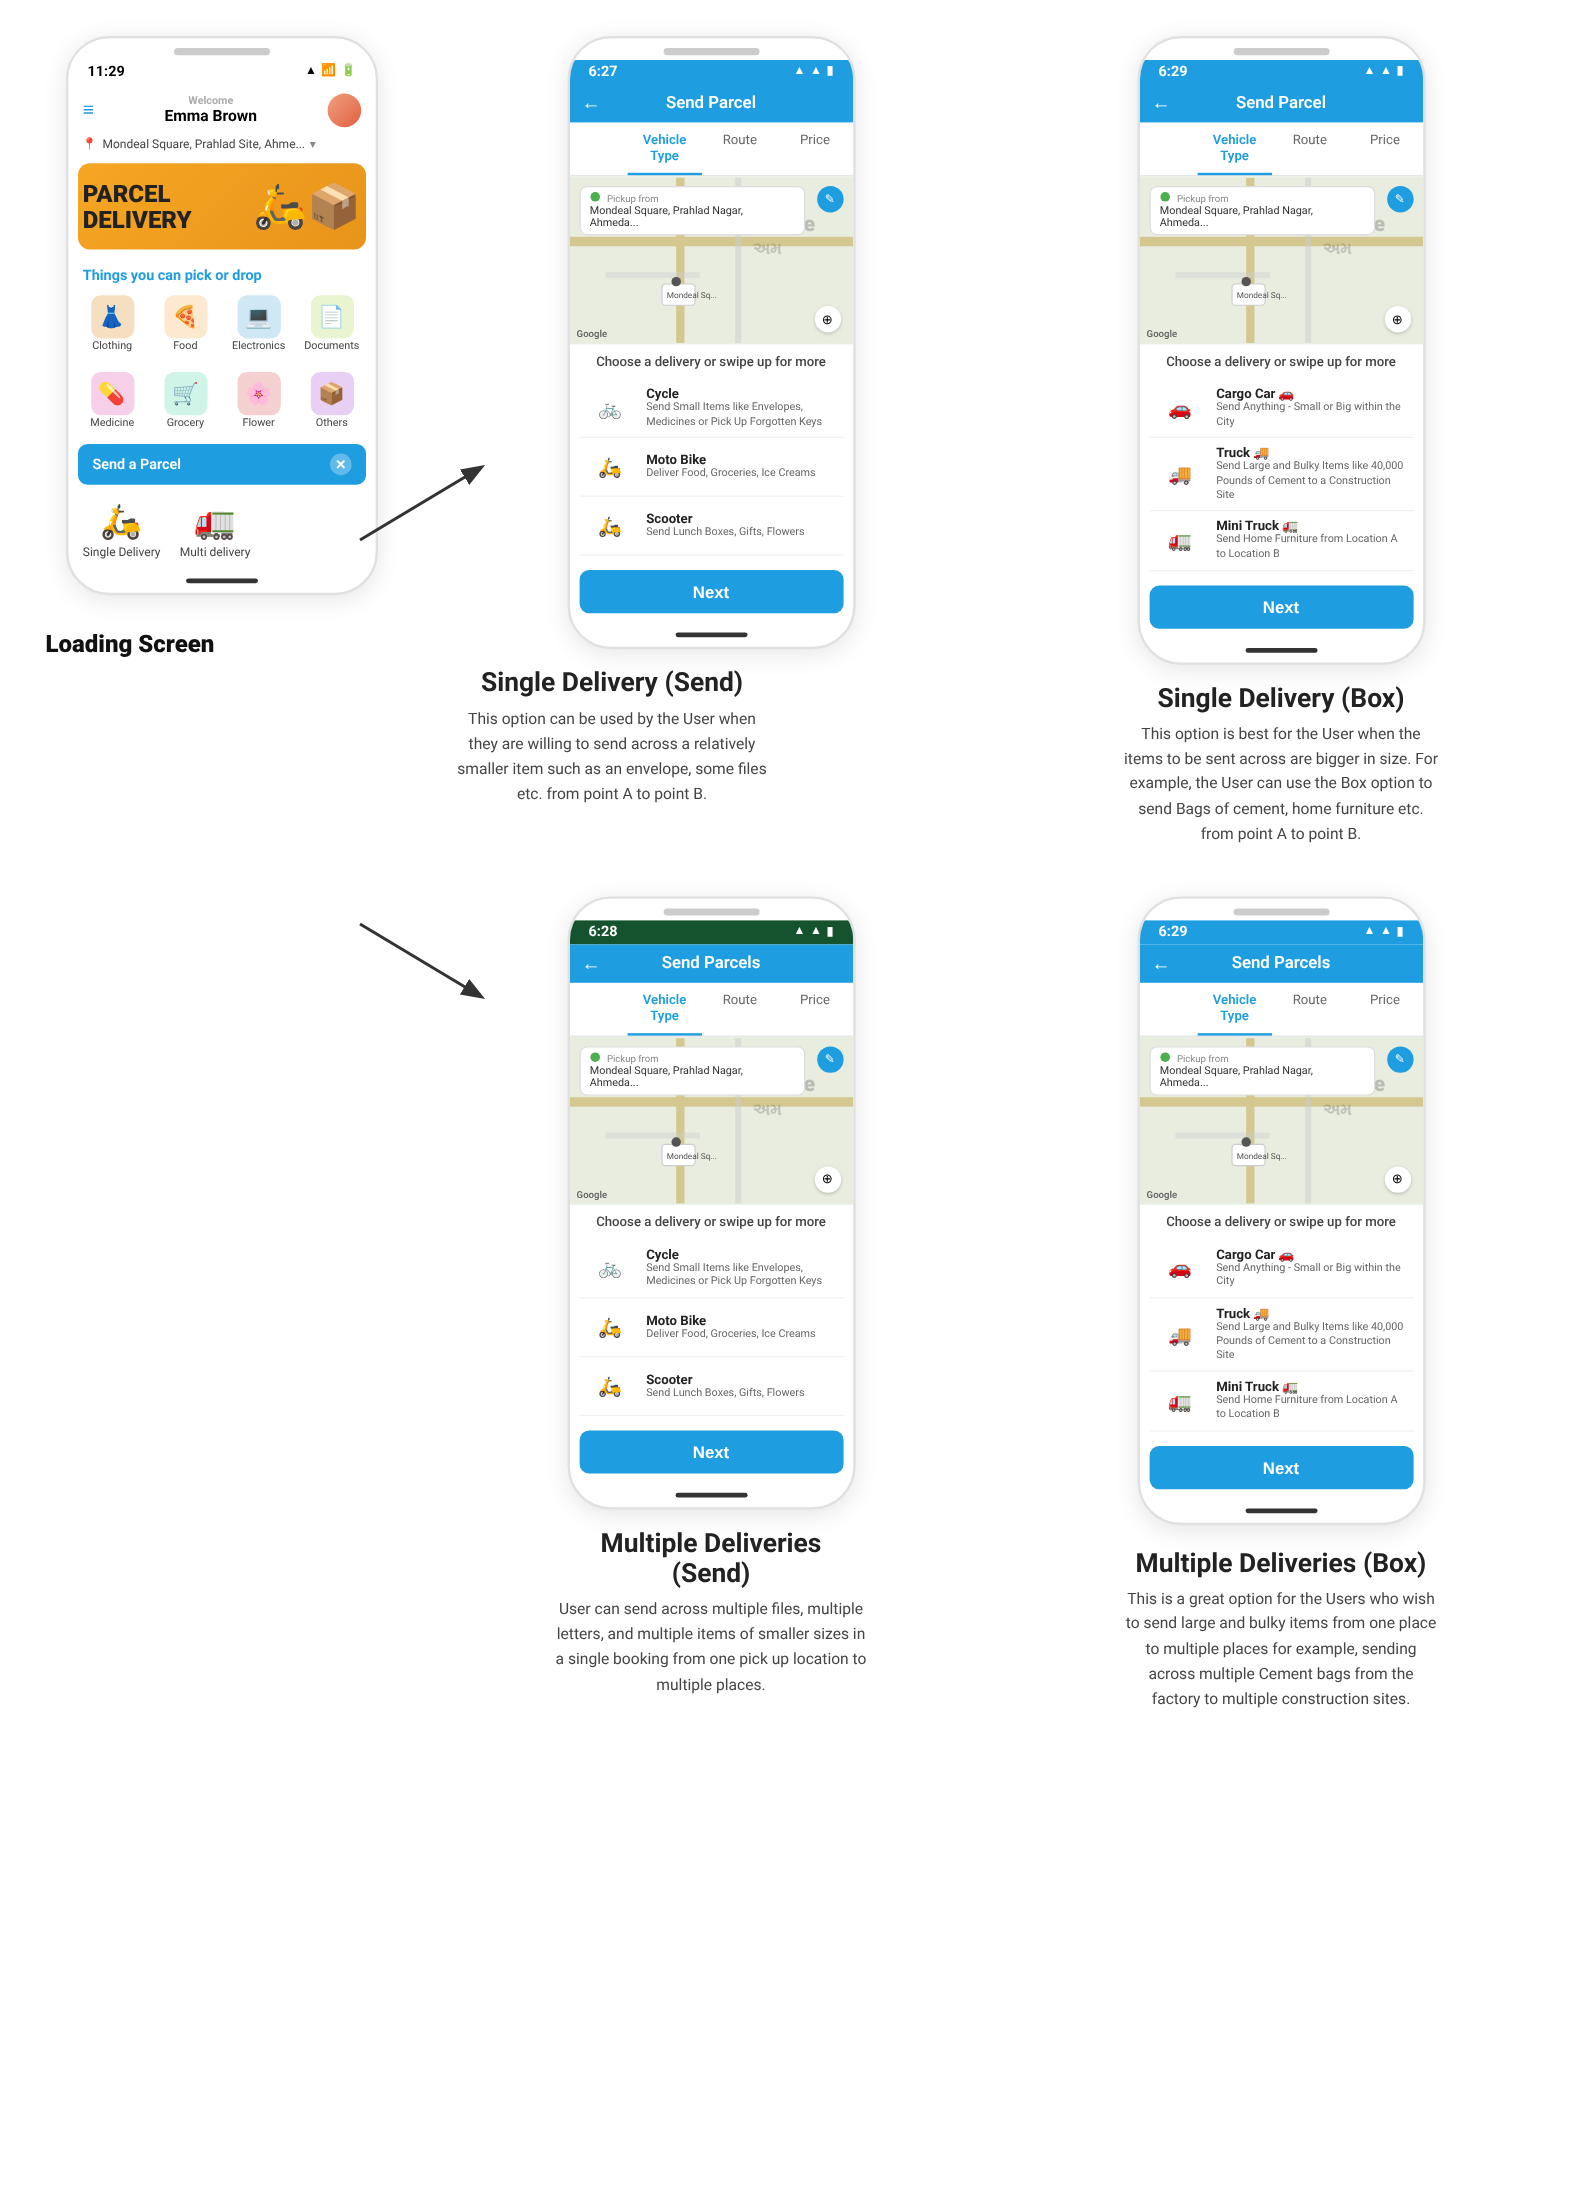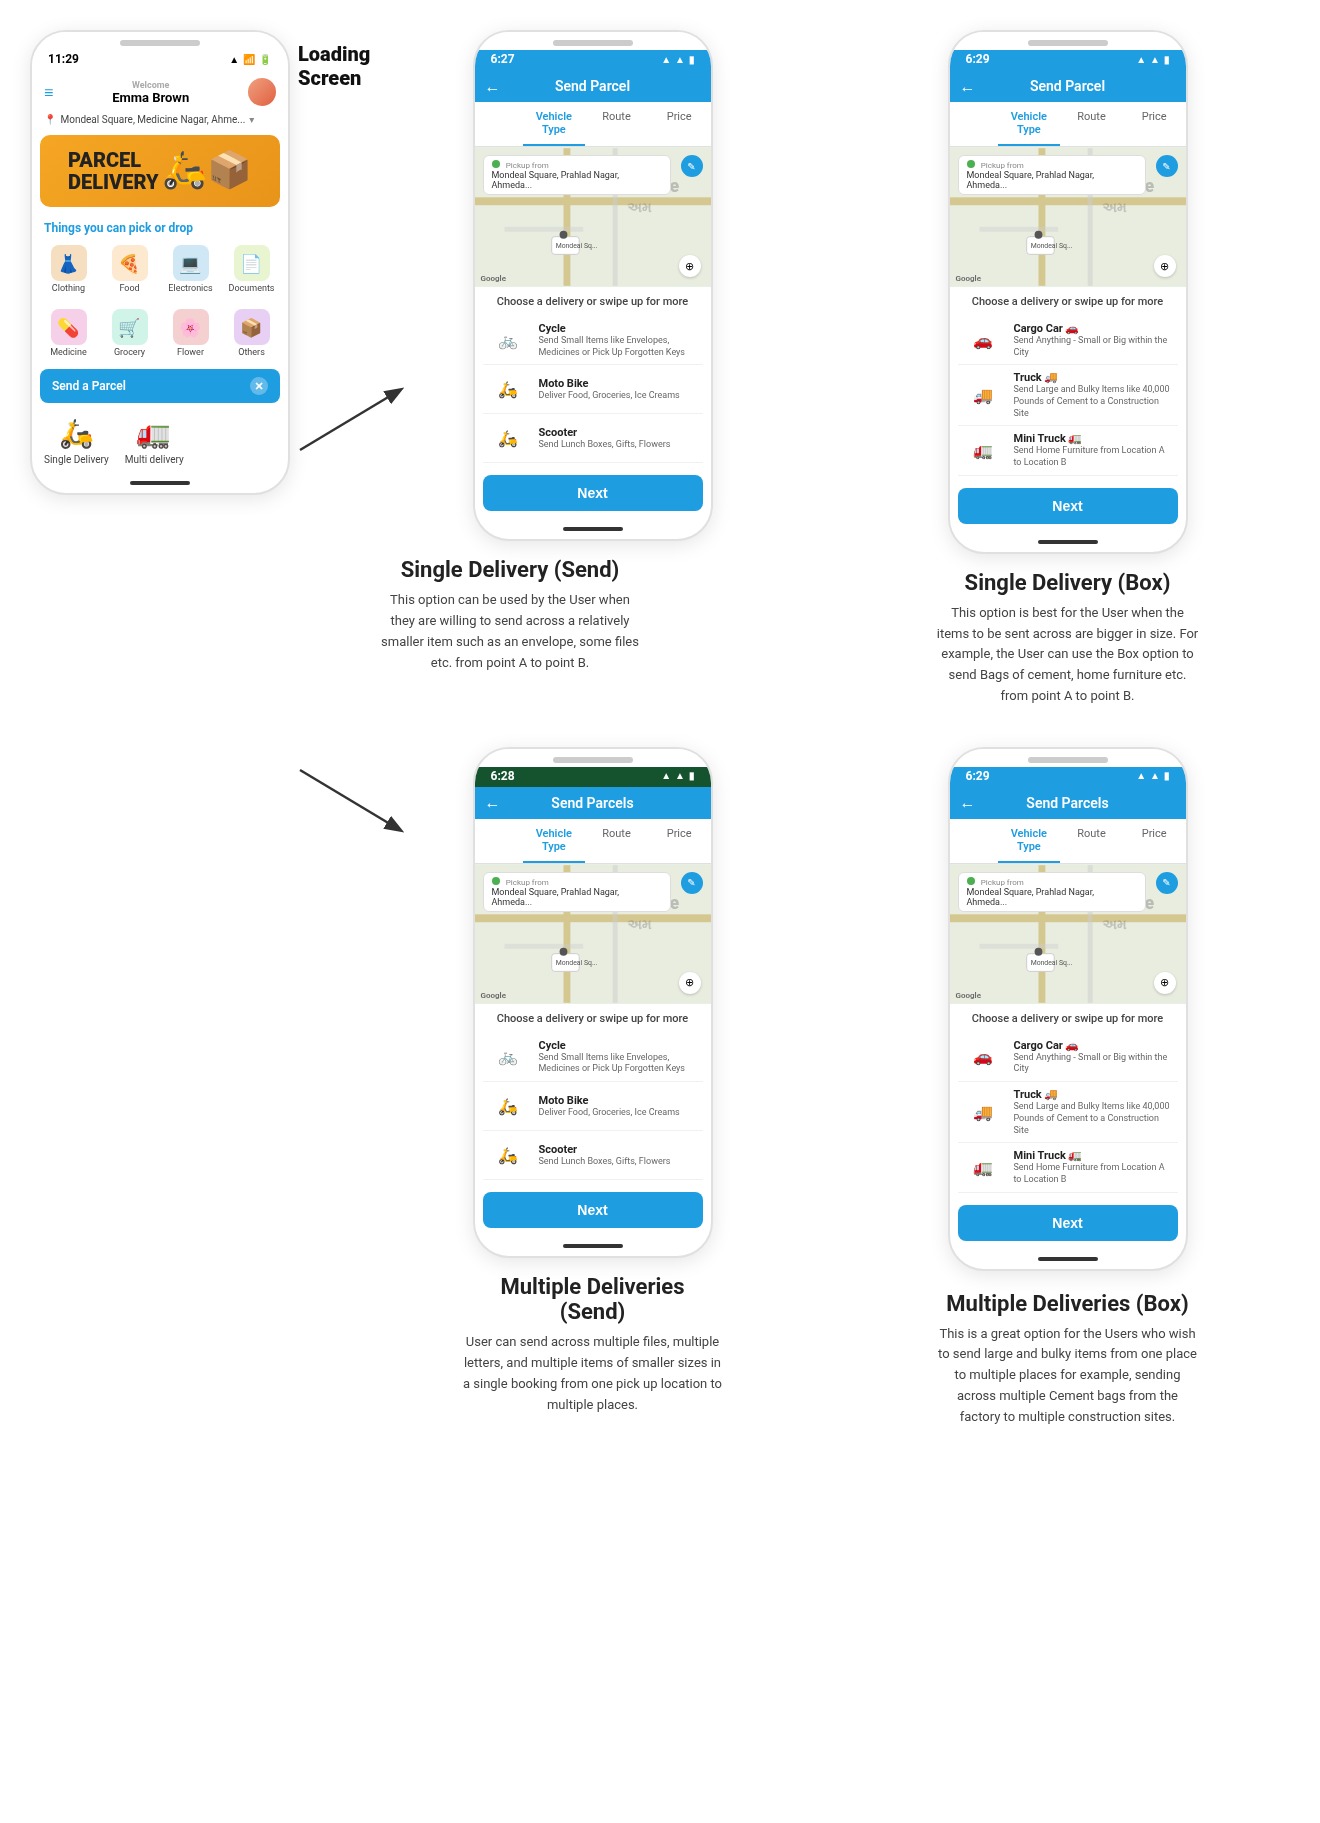--- a/index.html
+++ b/index.html
@@ -257,22 +257,23 @@
       color: #444;
       gap: 4px;
     }
 
     .location-pin { color: #1e9de0; }
 
     .banner-area {
       background: linear-gradient(135deg, #f5a623, #e8941a);
       margin: 6px 8px;
       border-radius: 10px;
-      padding: 14px 28px;
-      display: flex;
+      padding: 14px 4px;
+      display: flex;
+      align-items: center;
       justify-content: space-between;
       position: relative;
       overflow: hidden;
     }
 
     .things-title {
       padding: 8px 12px 4px;
       font-size: 12px;
       font-weight: 700;
       color: #1e9de0;
@@ -370,21 +371,22 @@
       line-height: 1.6;
       color: #444;
       text-align: center;
     }
 
     
     .col-left {
       grid-column: 1;
       grid-row: 1 / 3;
       display: flex;
-      flex-direction: row;
+      flex-direction: column;
+      gap: 16px;
     }
 
     .col-top-mid {
       grid-column: 2;
       grid-row: 1;
       display: flex;
       flex-direction: column;
     }
 
     .col-top-right {
@@ -470,21 +472,21 @@
           <span class="hamburger">≡</span>
           <div class="username-block">
             <div style="font-size:9px;color:#aaa;">Welcome</div>
             <div style="font-size:13px;font-weight:700;">Emma Brown</div>
           </div>
           <div class="avatar-circle"></div>
         </div>
 
         <div class="location-bar">
           <span class="location-pin">📍</span>
-          <span style="font-size:10px;">Mondeal Square, Medicine Nagar, Ahme...</span>
+          <span style="font-size:10px;">Mondeal Square, Prahlad Site, Ahme...</span>
           <span style="color:#888;font-size:10px;">▾</span>
         </div>
 
         <div class="banner-area">
           <div>
             <div style="font-size:20px;font-weight:900;color:#222;line-height:1.1;">PARCEL<br>DELIVERY</div>
           </div>
           <div style="font-size:36px;">🛵📦</div>
         </div>
 

